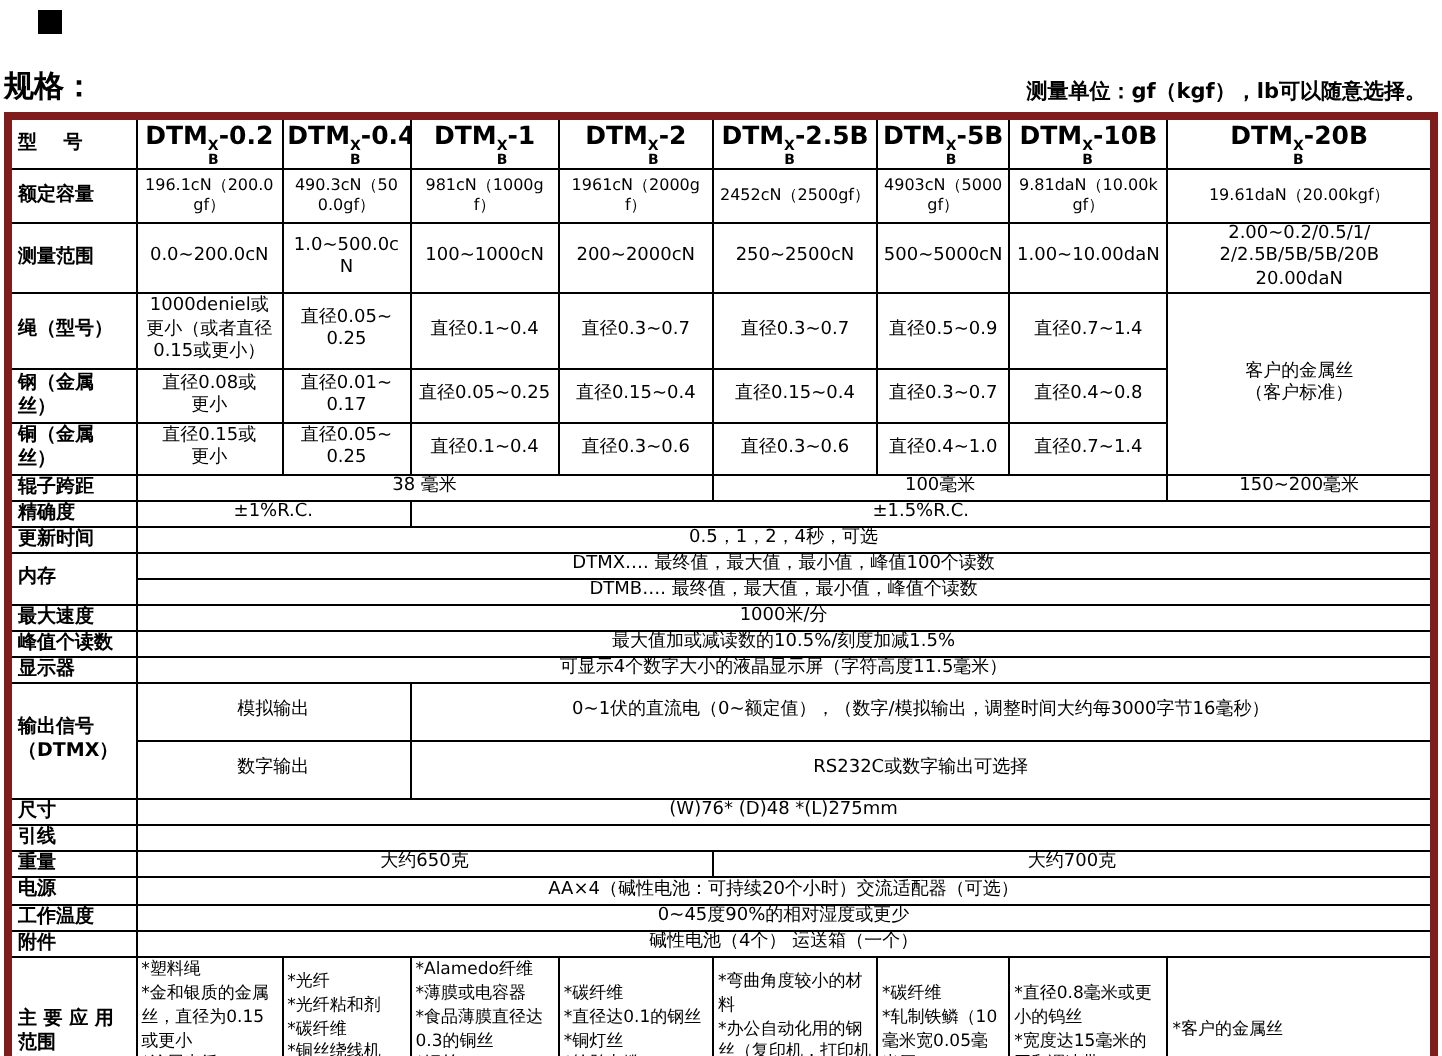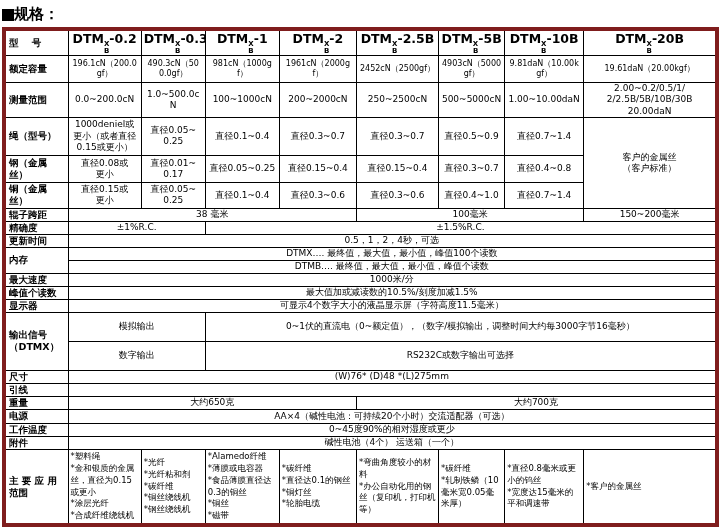--- a/index.html
+++ b/index.html
@@ -1,18 +1,18 @@
 <!DOCTYPE html>
 <html><head>
 <meta charset="utf-8">
 <style>
   html,body{margin:0;padding:0;background:#fff;}
   body{width:721px;height:528px;overflow:hidden;font-family:"DejaVu Sans",sans-serif;color:#000;}
   .titlebar{display:flex;justify-content:space-between;align-items:flex-end;padding:5px 4px 3px 2px;}
-  .title{font-size:15px;font-weight:bold;display:flex;align-items:center;gap:0;}
+  .title{font-size:15px;font-weight:bold;display:flex;align-items:center;gap:17px;flex-direction:column;}
   .sq{display:inline-block;width:12px;height:12px;background:#000;}
   .note{font-size:10.5px;font-weight:bold;padding-right:4px;}
   table{border-collapse:collapse;table-layout:fixed;width:717px;margin-left:2px;}
   td,th{border:1px solid #000;padding:0 2px;text-align:center;vertical-align:middle;
         font-size:9px;line-height:1.25;white-space:pre-wrap;word-break:break-all;overflow:hidden;}
   table{border:4px solid #7f1d1d;}
   th.model{font-size:12.5px;font-weight:bold;white-space:nowrap;}
   .lbl{text-align:left;font-weight:bold;font-size:9.5px;padding-left:3px;}
   .sm{font-size:8px;}
   .app{text-align:left;font-size:8.5px;line-height:1.4;vertical-align:middle;}
@@ -20,20 +20,21 @@
   .stack span{display:block;}
 </style>
 </head>
 <body>
 
 <div class="titlebar">
   <div class="title">
     <span class="sq"></span>
     <span>规格：</span>
   </div>
+  <div class="note">测量单位：gf（kgf），lb可以随意选择。</div>
 </div>
 
 <table>
   <colgroup>
     <col style="width:64px">
       <col style="width:73px">
       <col style="width:64px">
       <col style="width:74px">
     <col style="width:77px">
       <col style="width:82px">
@@ -45,21 +46,21 @@
   <tbody>
       <tr style="height:22px">
     <th class="lbl">型    号</th>
     <th class="model"><span>DTM</span><span class="stack">
             <span>X</span>
             <span>B</span>
           </span><span>-0.2</span></th>
     <th class="model"><span>DTM</span><span class="stack">
             <span>X</span>
             <span>B</span>
-          </span><span>-0.3</span></th>
+          </span><span>-0.4</span></th>
     <th class="model"><span>DTM</span><span class="stack">
             <span>X</span>
             <span>B</span>
           </span><span>-1</span></th>
     <th class="model"><span>DTM</span><span class="stack">
             <span>X</span>
             <span>B</span>
           </span><span>-2</span></th>
     <th class="model"><span>DTM</span><span class="stack">
             <span>X</span>
@@ -94,21 +95,21 @@
   <tr style="height:32px">
     <td class="lbl">测量范围</td>
     <td>0.0~200.0cN</td>
     <td>1.0~500.0cN</td>
     <td>100~1000cN</td>
     <td>200~2000cN</td>
     <td>250~2500cN</td>
     <td>500~5000cN</td>
     <td>1.00~10.00daN</td>
     <td>2.00~0.2/0.5/1/
-2/2.5B/5B/10B/30B
+2/2.5B/5B/5B/20B
 20.00daN</td>
   </tr>
 
   <tr style="height:38px">
     <td class="lbl">绳（型号）</td>
     <td>1000deniel或
 更小（或者直径
 0.15或更小）</td>
     <td>直径0.05~
 0.25</td>

